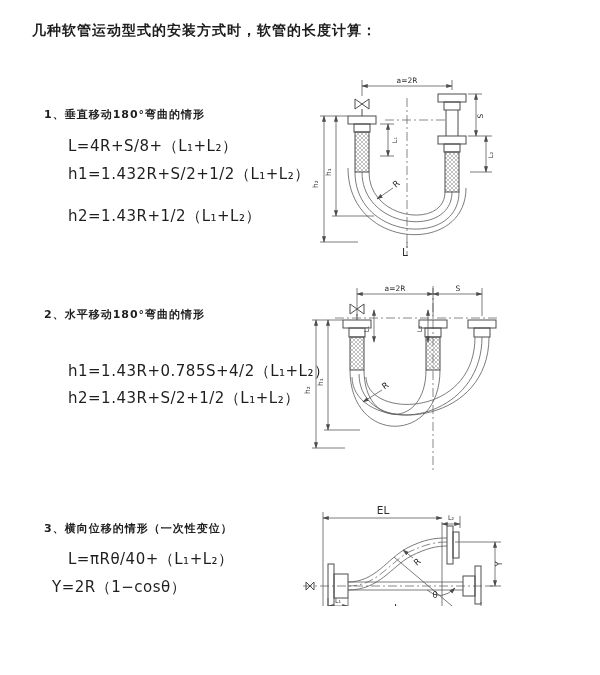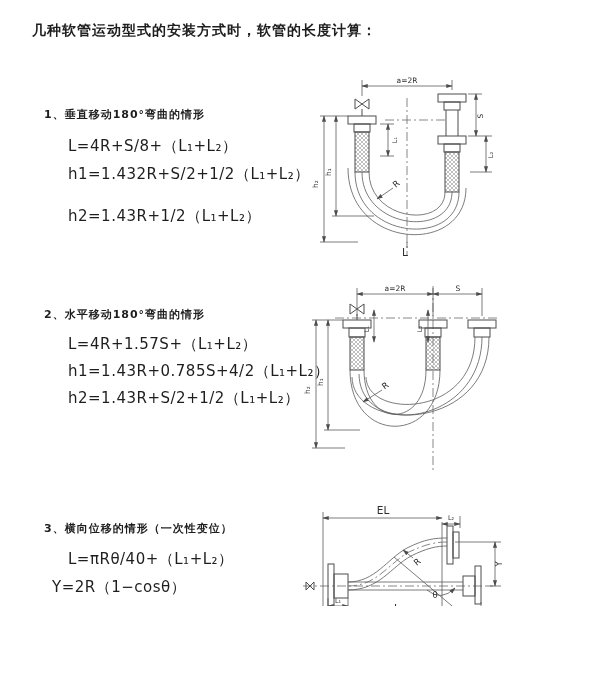--- a/index.html
+++ b/index.html
@@ -23,21 +23,20 @@
 <div id="page">
 
   <div class="abs title" style="left:32px;top:22px;">几种软管运动型式的安装方式时，软管的长度计算：</div>
 
   <div class="abs heading" style="left:44px;top:107px;">1、垂直移动180°弯曲的情形</div>
   <div class="abs formula" style="left:68px;top:137px;">L=4R+S/8+（L₁+L₂）</div>
   <div class="abs formula" style="left:68px;top:165px;">h1=1.432R+S/2+1/2（L₁+L₂）</div>
   <div class="abs formula" style="left:68px;top:193px;margin-top:14px;">h2=1.43R+1/2（L₁+L₂）</div>
 
   <div class="abs heading" style="left:44px;top:307px;">2、水平移动180°弯曲的情形</div>
-  <div class="abs formula" style="left:68px;top:335px;">L=4R+1.57S+（L₁+L₂）</div>
   <div class="abs formula" style="left:68px;top:362px;">h1=1.43R+0.785S+4/2（L₁+L₂）</div>
   <div class="abs formula" style="left:68px;top:389px;">h2=1.43R+S/2+1/2（L₁+L₂）</div>
 
   <div class="abs heading" style="left:44px;top:521px;">3、横向位移的情形（一次性变位）</div>
   <div class="abs formula" style="left:68px;top:550px;">L=πRθ/40+（L₁+L₂）</div>
   <div class="abs formula" style="left:52px;top:578px;">Y=2R（1−cosθ）</div>
 
   <svg style="left:300px;top:72px;" width="290" height="190" viewBox="0 0 290 190">
     <defs>
       <marker id="arE1" viewBox="0 0 10 10" refX="9" refY="5" markerWidth="8" markerHeight="8" orient="auto">

